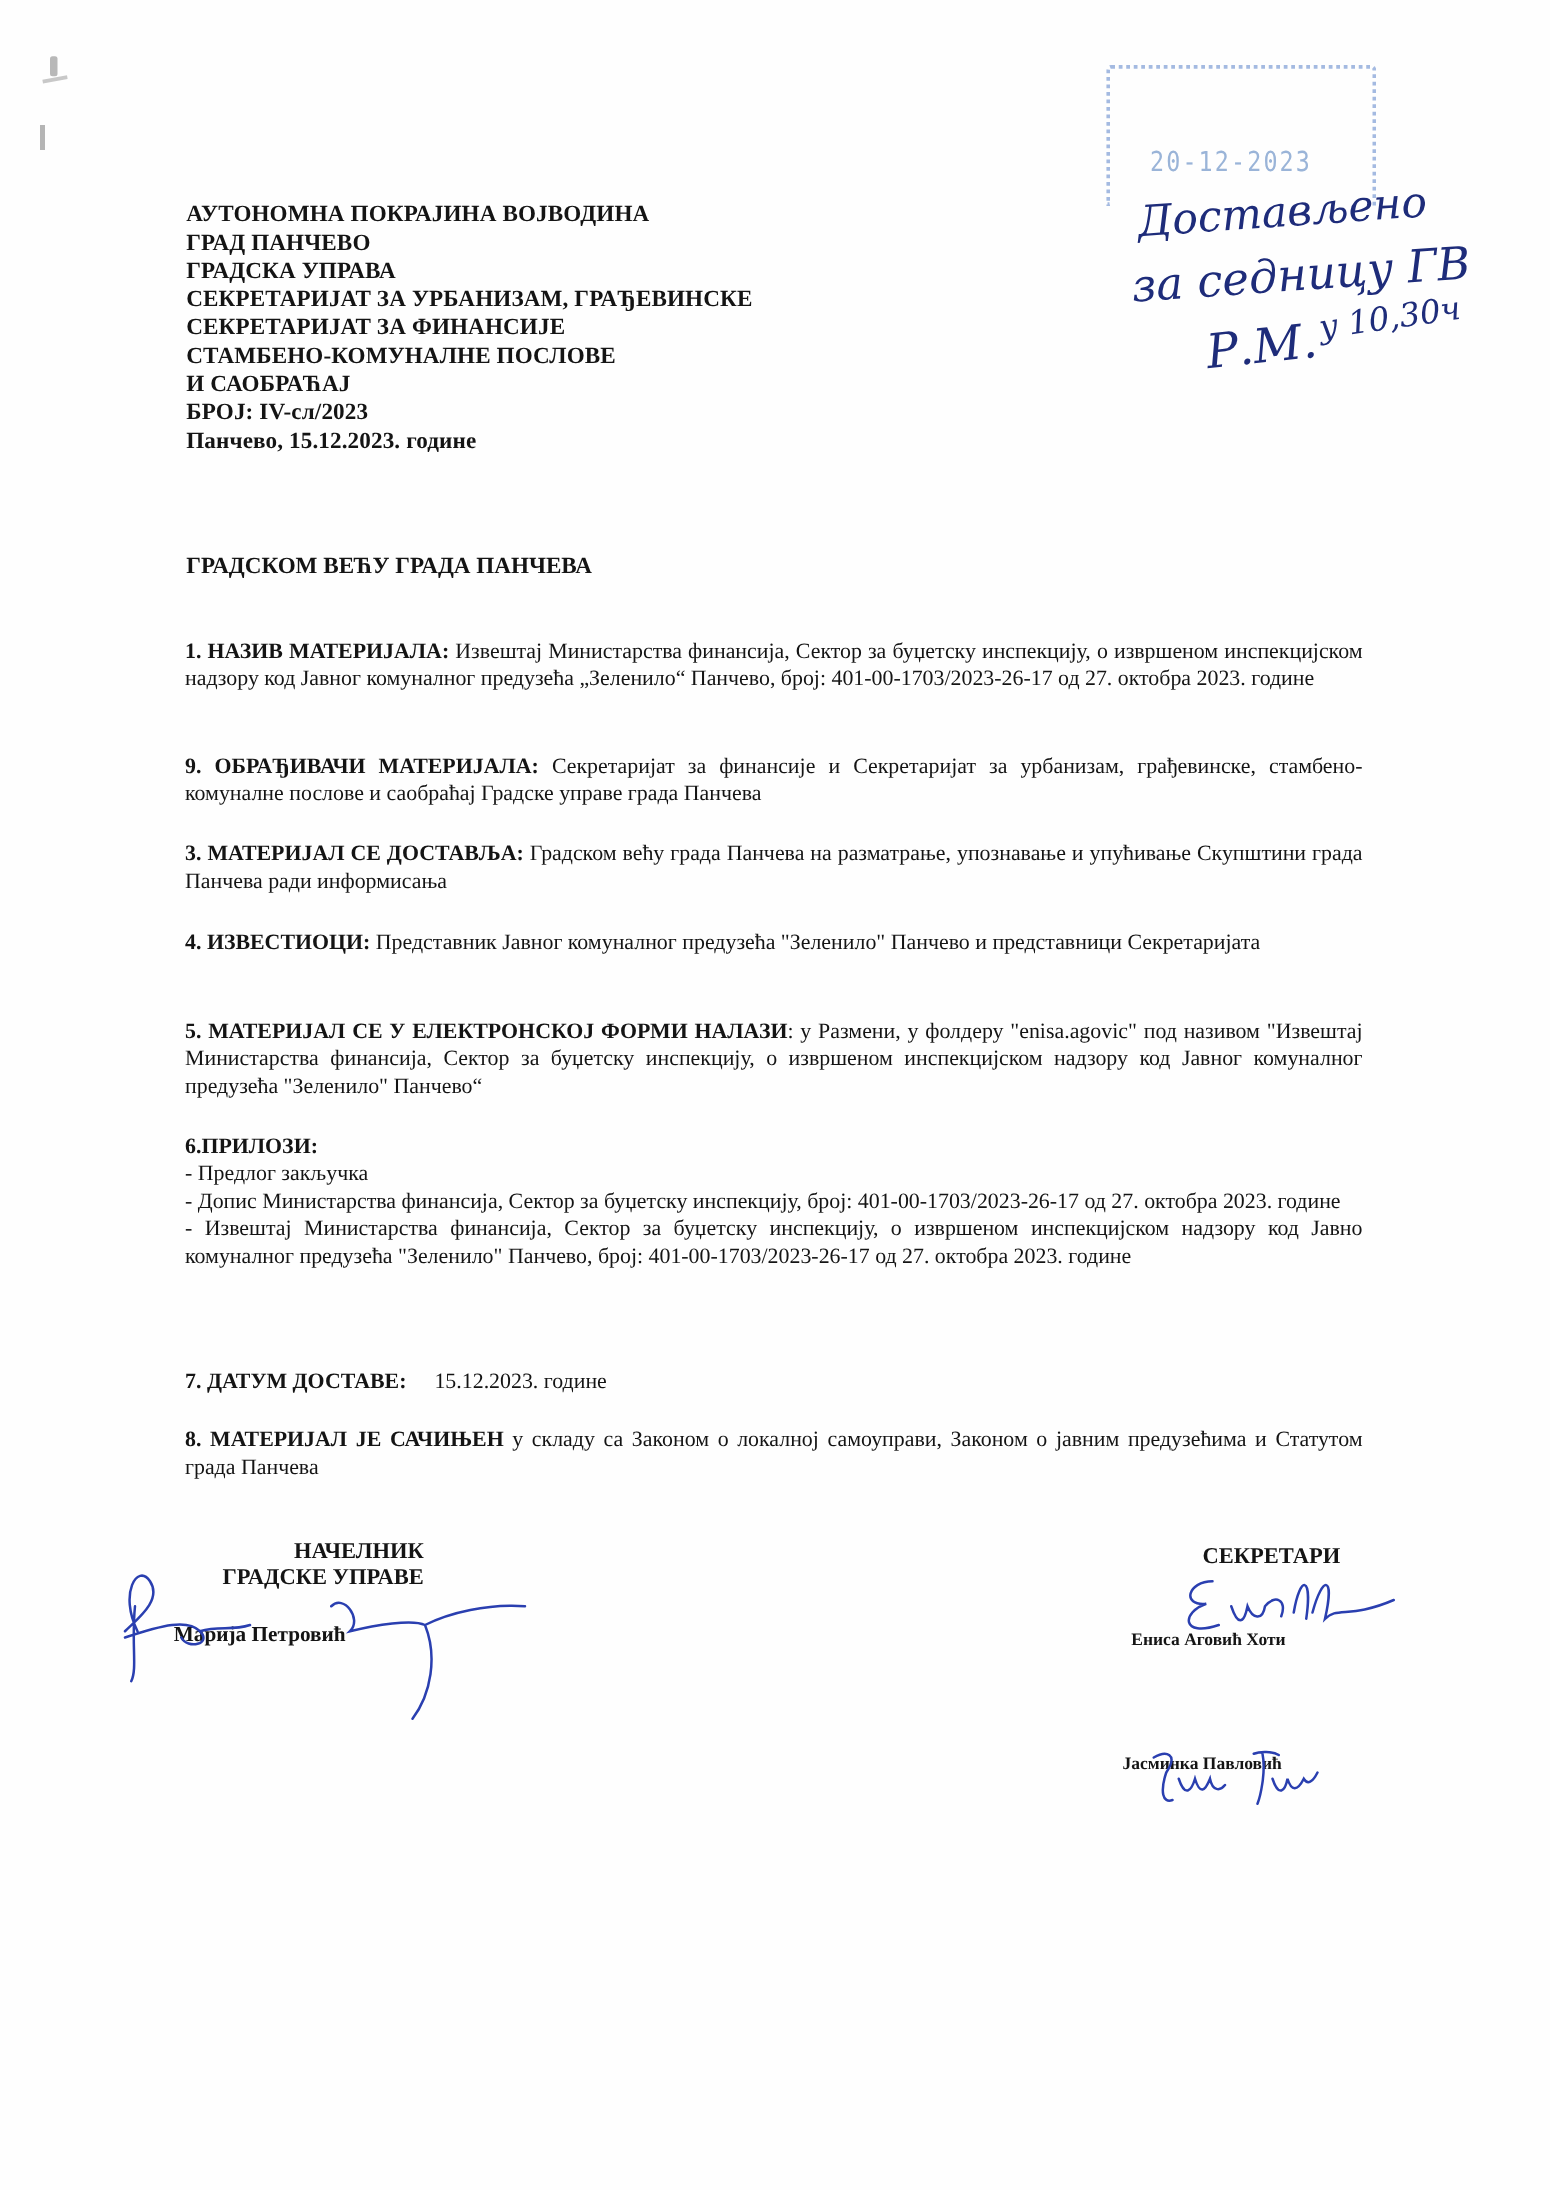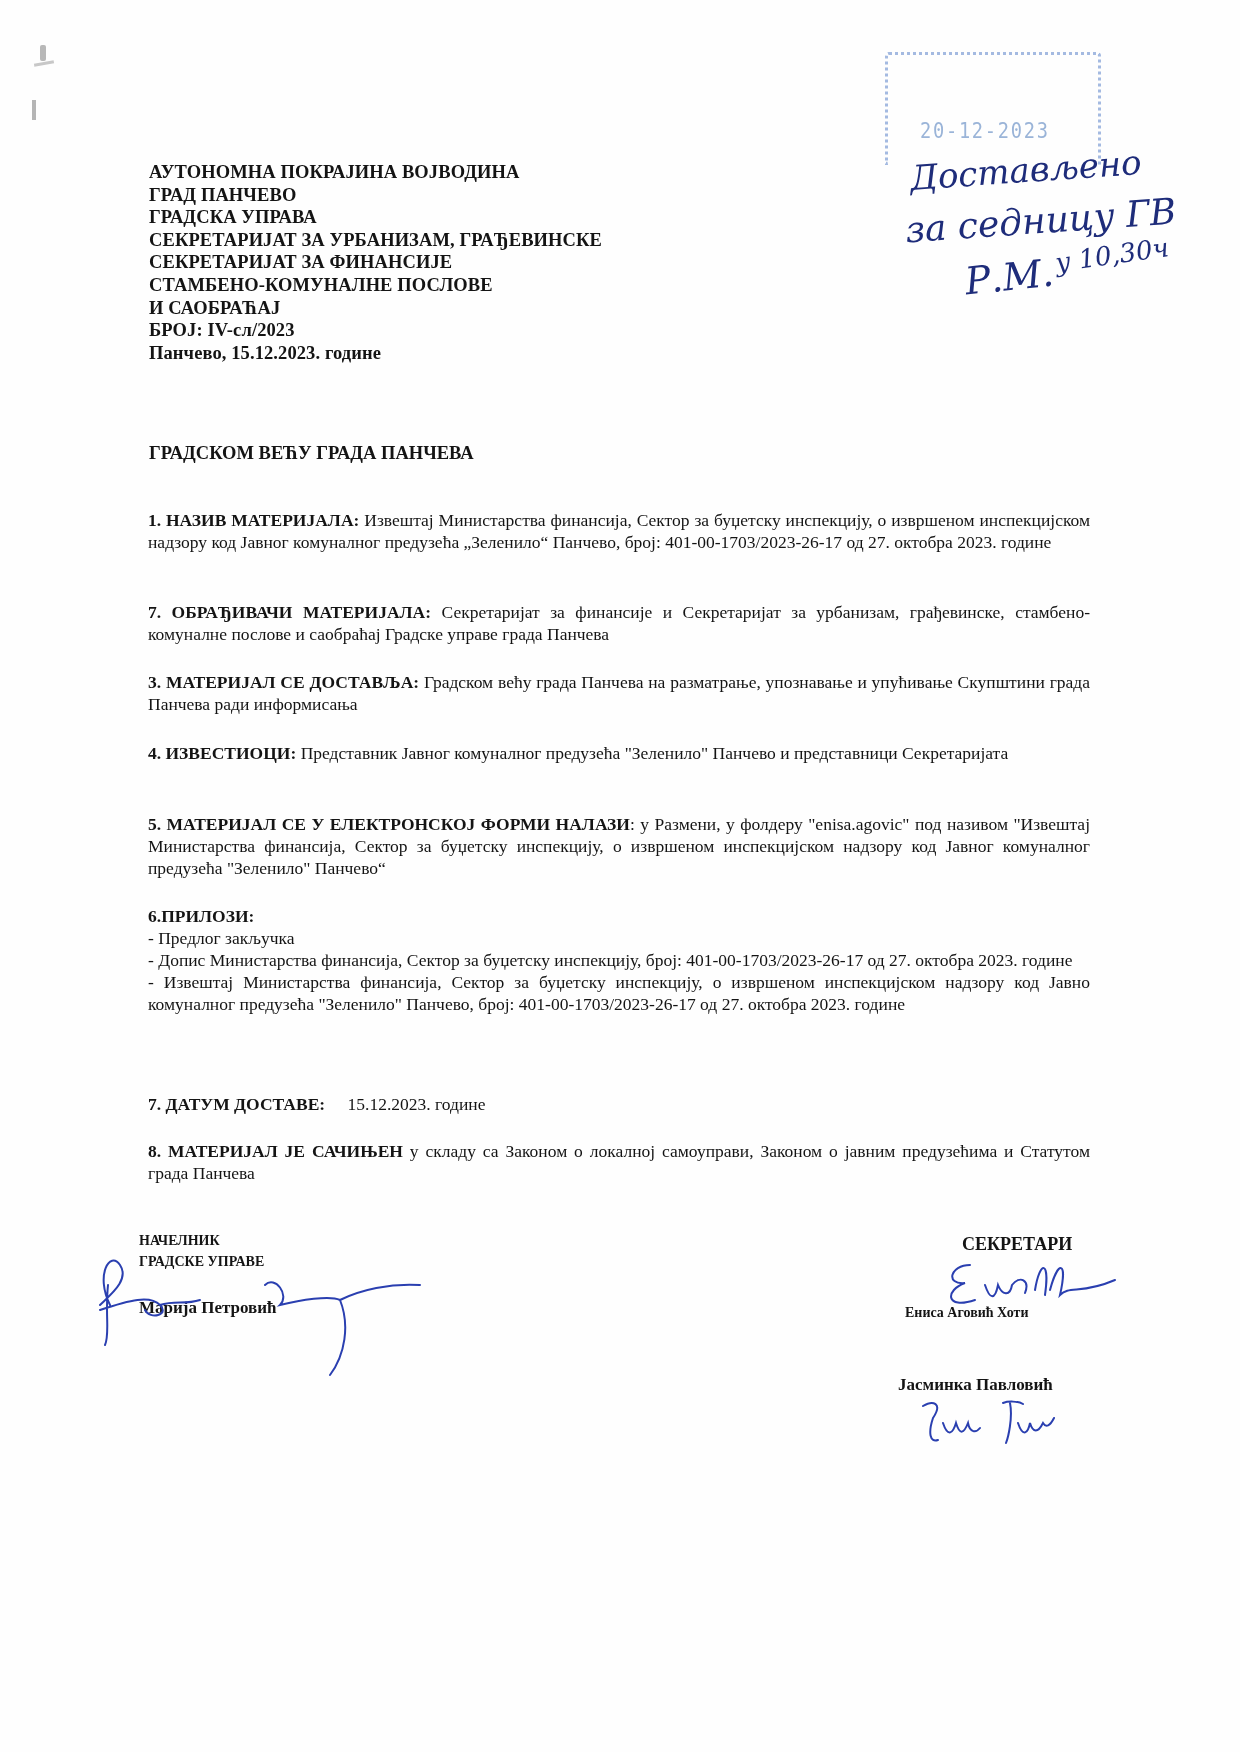--- a/index.html
+++ b/index.html
@@ -33,25 +33,25 @@
   .s2 { top: 601px; }
   .s3 { top: 671px; }
   .s4 { top: 742px; }
   .s5 { top: 813px; }
   .s6 { top: 905px; }
   .s6 .att { display: block; }
   .s7 { top: 1093px; }
   .s7 .val { margin-left: 18px; }
   .s8 { top: 1140px; }
 
-  .sig-left { position: absolute; left: 139px; top: 1230px; font-weight: bold; font-size: 14px; line-height: 21px; text-align: left; width: 200px; }
+  .sig-left { position: absolute; left: 139px; top: 1230px; font-weight: bold; font-size: 18px; line-height: 21px; text-align: right; width: 200px; }
   .sig-left-name { position: absolute; left: 139px; top: 1298px; font-weight: bold; font-size: 17px; }
   .sig-right-title { position: absolute; left: 962px; top: 1234px; font-weight: bold; font-size: 18px; }
   .sig-right-name1 { position: absolute; left: 905px; top: 1305px; font-weight: bold; font-size: 14px; }
-  .sig-right-name2 { position: absolute; left: 898px; top: 1375px; font-weight: bold; font-size: 17px; }
+  .sig-right-name2 { position: absolute; left: 898px; top: 1404px; font-weight: bold; font-size: 14px; }
 
   .signature svg { position: absolute; overflow: visible; }
 </style>
 </head>
 <body>
 
 <div class="page">
 
   <div class="margin-marks">
     <div class="m1"></div>
@@ -79,21 +79,21 @@
   <div class="handnote hn4">у 10,30ч</div>
 
   <div class="addressee">ГРАДСКОМ ВЕЋУ ГРАДА ПАНЧЕВА</div>
 
   <div class="section s1">
     <span class="label">1. НАЗИВ МАТЕРИЈАЛА:</span>
     <span>Извештај Министарства финансија, Сектор за буџетску инспекцију, о извршеном инспекцијском надзору код Јавног комуналног предузећа „Зеленило“ Панчево, број: 401-00-1703/2023-26-17 од 27. октобра 2023. године</span>
   </div>
 
   <div class="section s2">
-    <span class="label">7. ОБРАЂИВАЧИ МАТЕРИЈАЛА:</span>
+    <span class="label">9. ОБРАЂИВАЧИ МАТЕРИЈАЛА:</span>
     <span>Секретаријат за финансије и Секретаријат за урбанизам, грађевинске, стамбено-комуналне послове и саобраћај Градске управе града Панчева</span>
   </div>
 
   <div class="section s3">
     <span class="label">3. МАТЕРИЈАЛ СЕ ДОСТАВЉА:</span>
     <span>Градском већу града Панчева на разматрање, упознавање и упућивање Скупштини града Панчева ради информисања</span>
   </div>
 
   <div class="section s4">
     <span class="label">4. ИЗВЕСТИОЦИ:</span>

